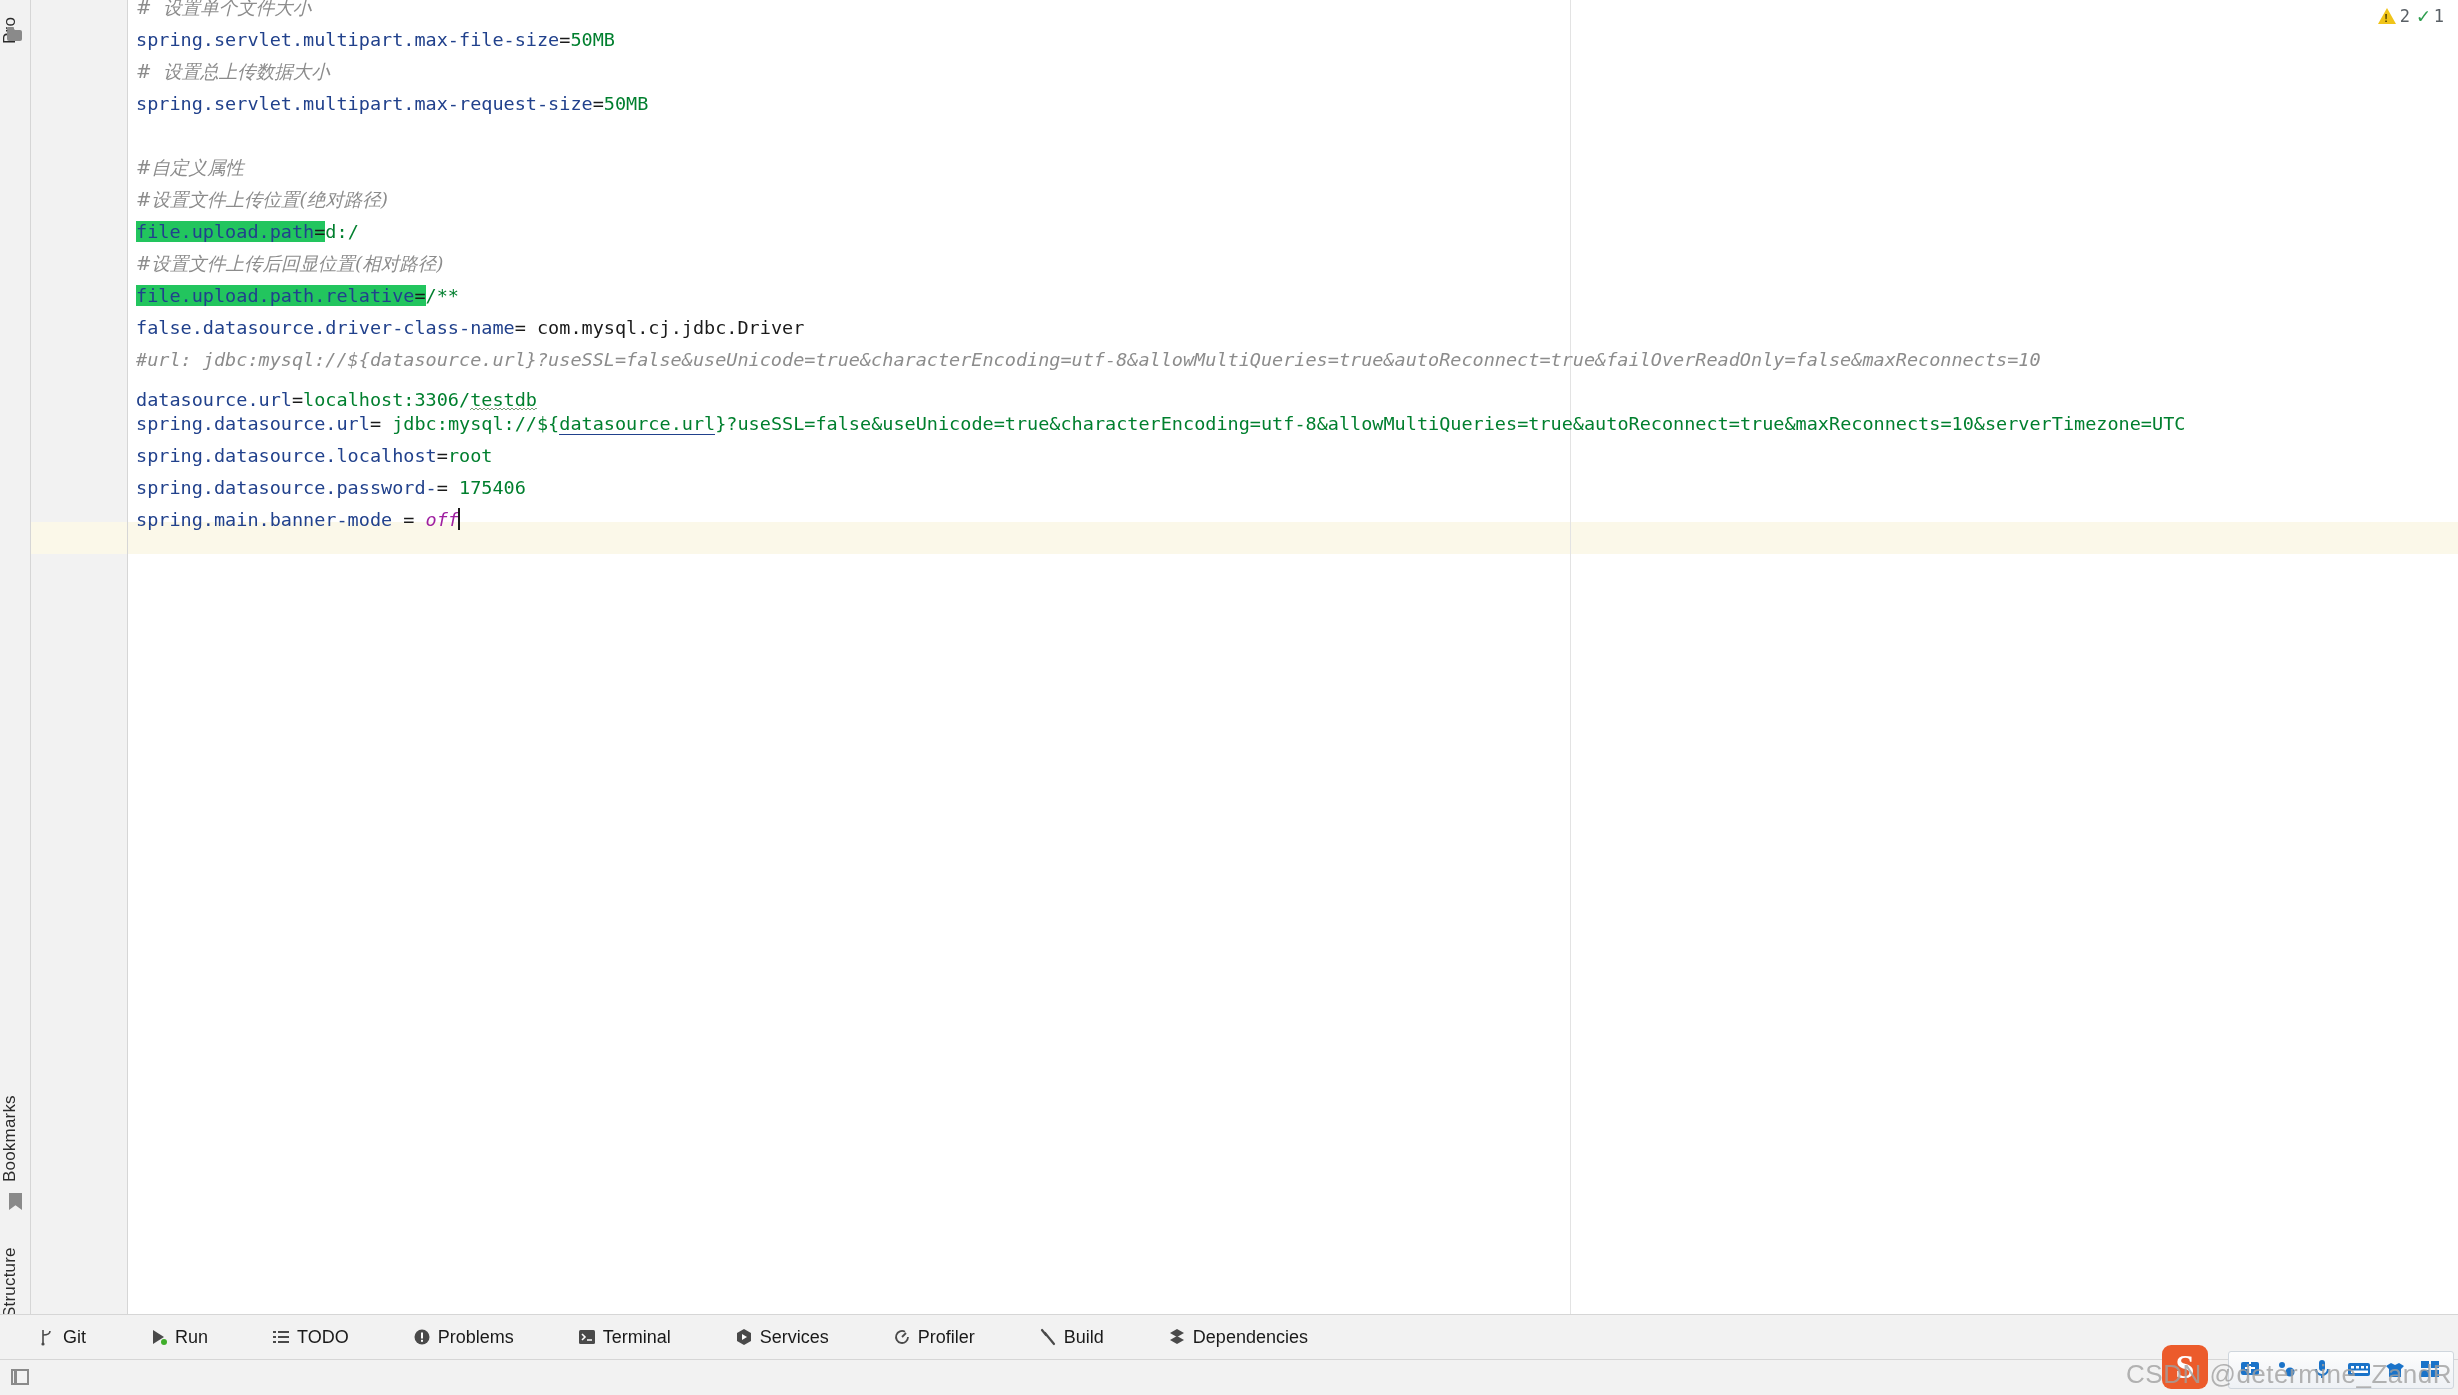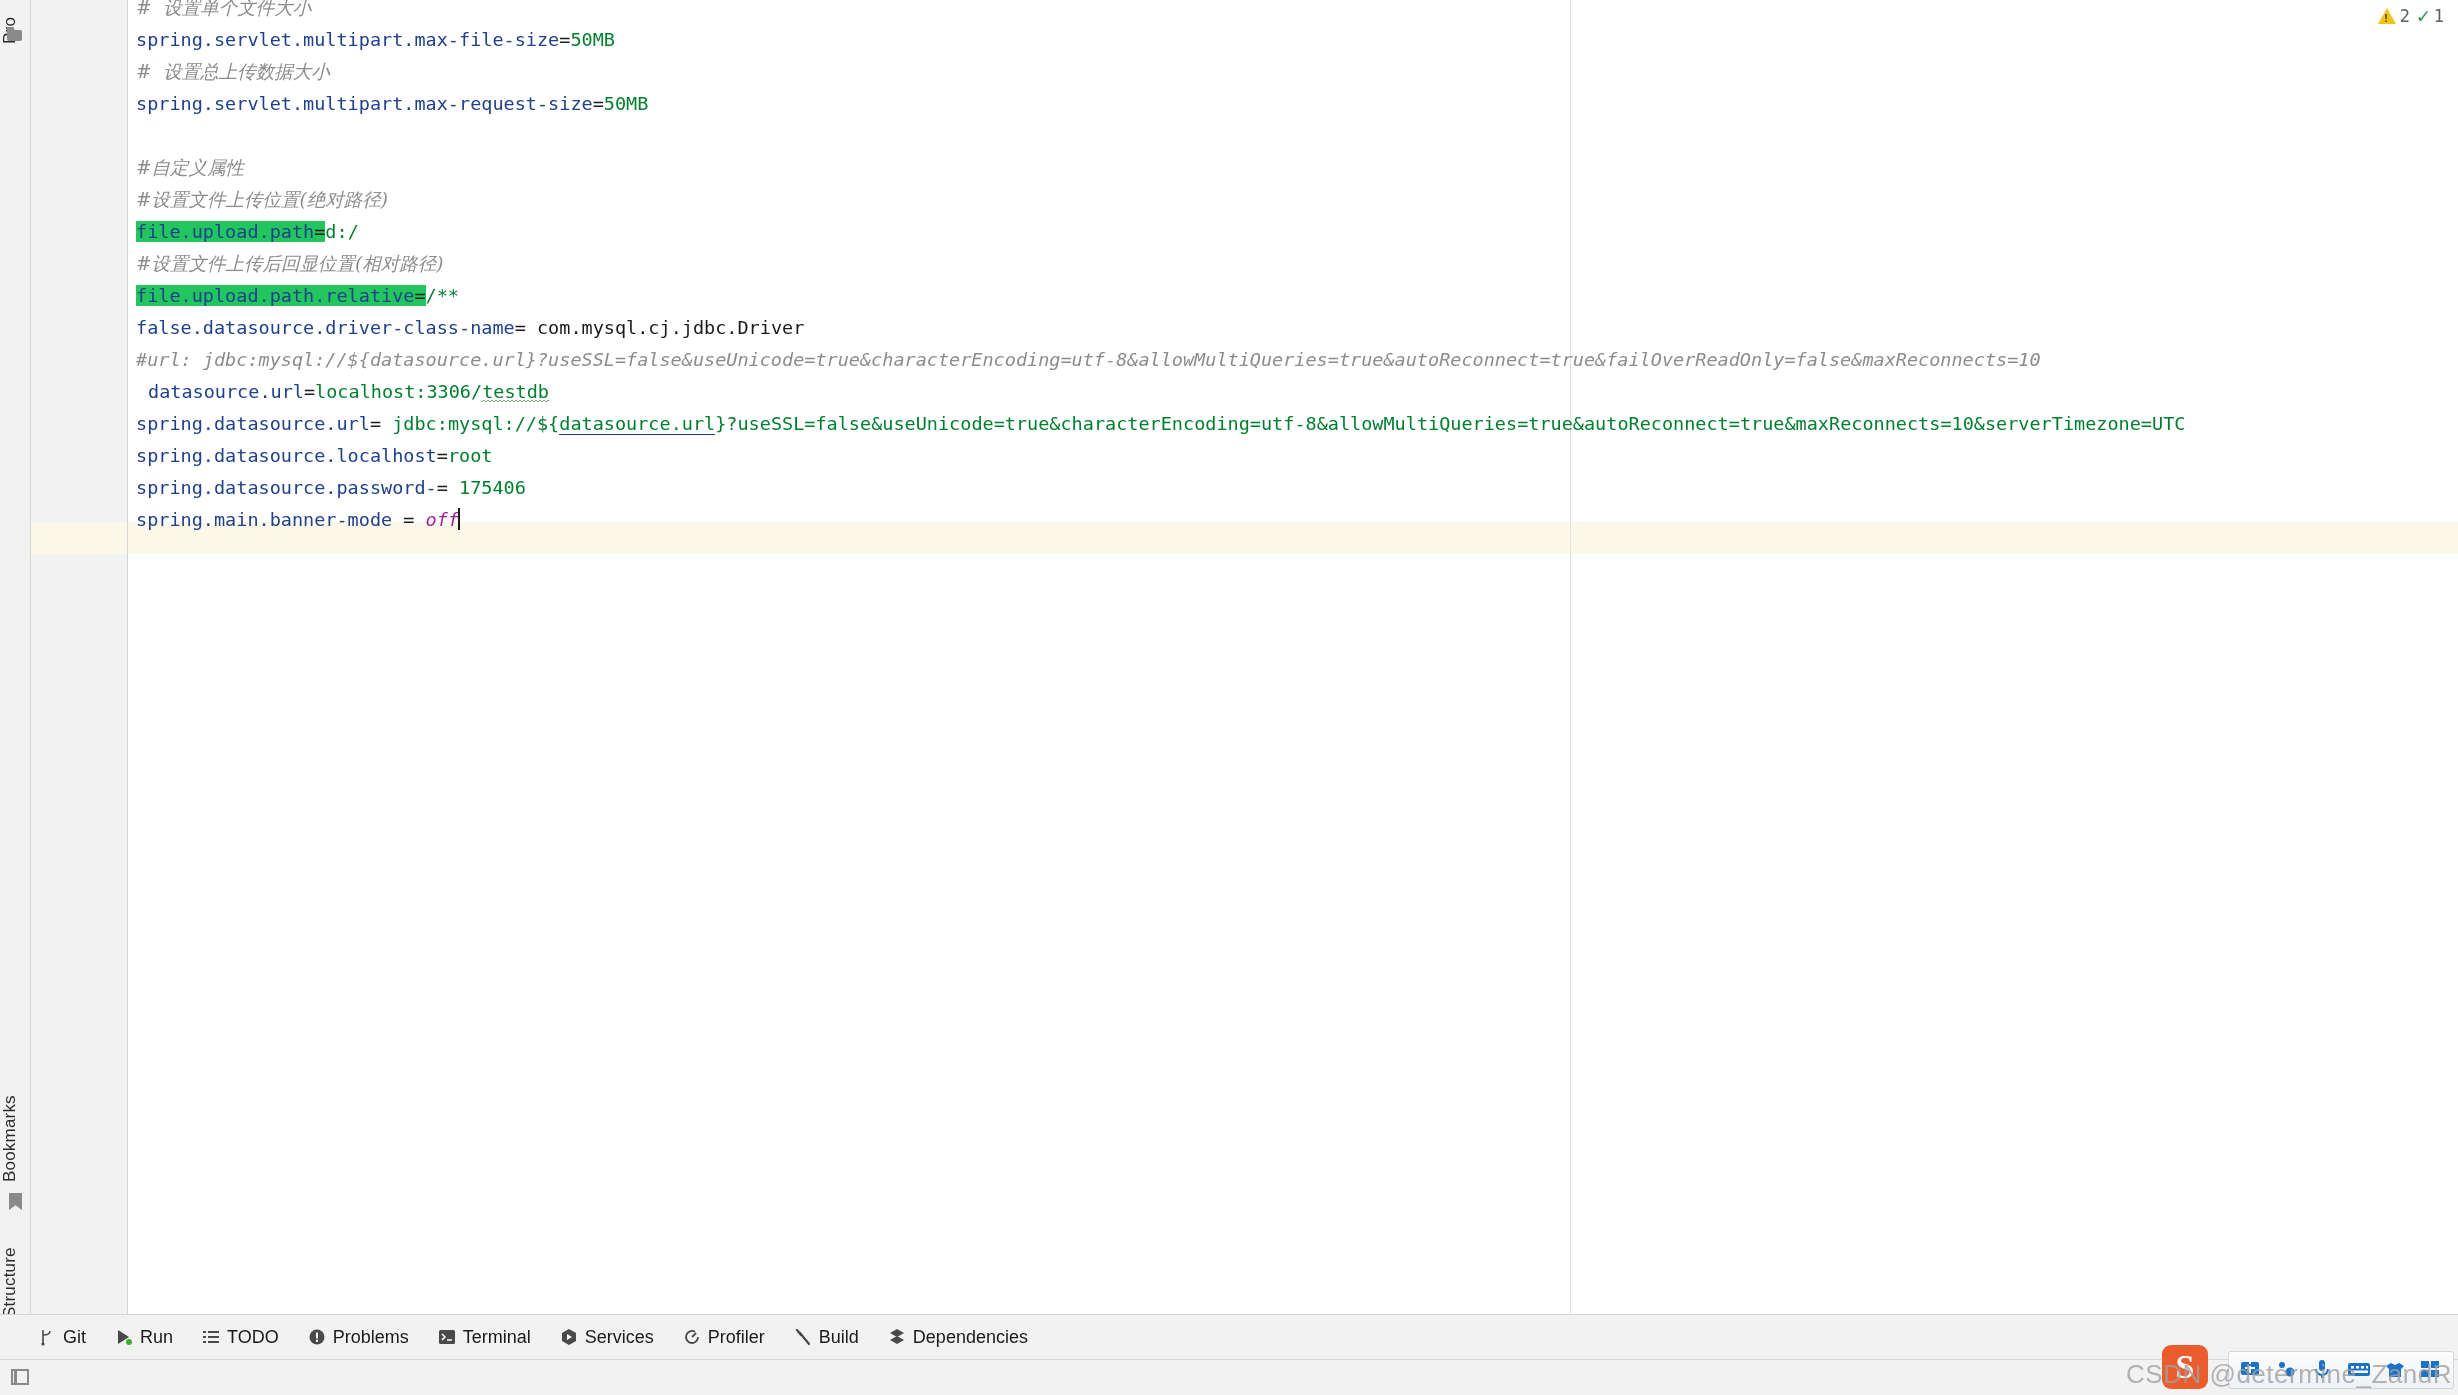--- a/index.html
+++ b/index.html
@@ -114,21 +114,21 @@
   .warn-tri:after{
     content:"!";position:absolute;left:-2.5px;top:4px;font-size:11px;color:#4a3b00;
     font-family:"Liberation Sans",sans-serif;font-weight:bold;
   }
   .ok-check{color:#2e9e4f;font-size:21px;line-height:16px;}
 
   
   .toolbar{
     position:absolute;left:0;bottom:35px;width:2458px;height:46px;
     background:#f2f2f2;border-top:1px solid #d6d6d6;border-bottom:1px solid #d6d6d6;
-    box-sizing:border-box;display:flex;align-items:center;padding-left:38px;
+    box-sizing:border-box;display:flex;align-items:center;padding-left:38px;gap:35px;
   }
   .tb-item{
     display:flex;align-items:center;gap:7px;
     margin-right:29px;font-size:18px;color:#1a1a1a;cursor:default;
   }
   .tb-ic{width:18px;height:18px;position:relative;flex:0 0 18px;color:#4a4a4a;}
   .tb-ic svg{display:block;}
 
   
   .statusbar{
@@ -223,21 +223,21 @@
         <div class="ln" style="top: 56px;"><span class="pad"><span class="t-cmt-cjk">#  设置总上传数据大小</span></span></div>
         <div class="ln" style="top: 88px;"><span class="pad"><span class="t-key">spring.servlet.multipart.max-request-size</span><span class="t-sep">=</span><span class="t-val">50MB</span></span></div>
         <div class="ln" style="top: 120px;"><span class="pad">&nbsp;</span></div>
         <div class="ln" style="top: 152px;"><span class="pad"><span class="t-cmt-cjk">#自定义属性</span></span></div>
         <div class="ln" style="top: 184px;"><span class="pad"><span class="t-cmt-cjk">#设置文件上传位置(绝对路径)</span></span></div>
         <div class="ln" style="top: 216px;"><span class="pad"><span class="t-key hl-key">file.upload.path</span><span class="t-sep hl-key">=</span><span class="t-val">d:/</span></span></div>
         <div class="ln" style="top: 248px;"><span class="pad"><span class="t-cmt-cjk">#设置文件上传后回显位置(相对路径)</span></span></div>
         <div class="ln" style="top: 280px;"><span class="pad"><span class="t-key hl-key">file.upload.path.relative</span><span class="t-sep hl-key">=</span><span class="t-val">/**</span></span></div>
         <div class="ln" style="top: 312px;"><span class="pad"><span class="t-key">false.datasource.driver-class-name</span><span class="t-sep">= </span><span class="t-sep">com.mysql.cj.jdbc.Driver</span></span></div>
         <div class="ln" style="top: 344px;"><span class="pad"><span class="t-cmt">#url: jdbc:mysql://${datasource.url}?useSSL=false&amp;useUnicode=true&amp;characterEncoding=utf-8&amp;allowMultiQueries=true&amp;autoReconnect=true&amp;failOverReadOnly=false&amp;maxReconnects=10</span></span></div>
-        <div class="ln" style="top: 376px; margin-left: 12px;"><span class="pad"><span class="t-key">datasource.url</span><span class="t-sep">=</span><span class="t-val">localhost:3306/</span><span class="t-val squig">testdb</span></span></div>
+        <div class="ln" style="top: 384px;"><span class="pad"><span class="t-key">datasource.url</span><span class="t-sep">=</span><span class="t-val">localhost:3306/</span><span class="t-val squig">testdb</span></span></div>
         <div class="ln" style="top: 408px;"><span class="pad"><span class="t-key">spring.datasource.url</span><span class="t-sep">= </span><span class="t-val">jdbc:mysql://${</span><span class="t-val uline">datasource.url</span><span class="t-val">}?useSSL=false&amp;useUnicode=true&amp;characterEncoding=utf-8&amp;allowMultiQueries=true&amp;autoReconnect=true&amp;maxReconnects=10&amp;serverTimezone=UTC</span></span></div>
         <div class="ln" style="top: 440px;"><span class="pad"><span class="t-key">spring.datasource.localhost</span><span class="t-sep">=</span><span class="t-val">root</span></span></div>
         <div class="ln" style="top: 472px;"><span class="pad"><span class="t-key">spring.datasource.password-</span><span class="t-sep">= </span><span class="t-val">175406</span></span></div>
         <div class="ln" style="top: 504px; text-decoration: underline;"><span class="pad"><span class="t-key">spring.main.banner-mode </span><span class="t-sep">= </span><span class="t-kw">off</span><span class="caret"></span></span></div>
       </div>
   </div>
 
   <div class="inspect">
     <div class="insp-item">
       <span class="warn-tri"></span>

